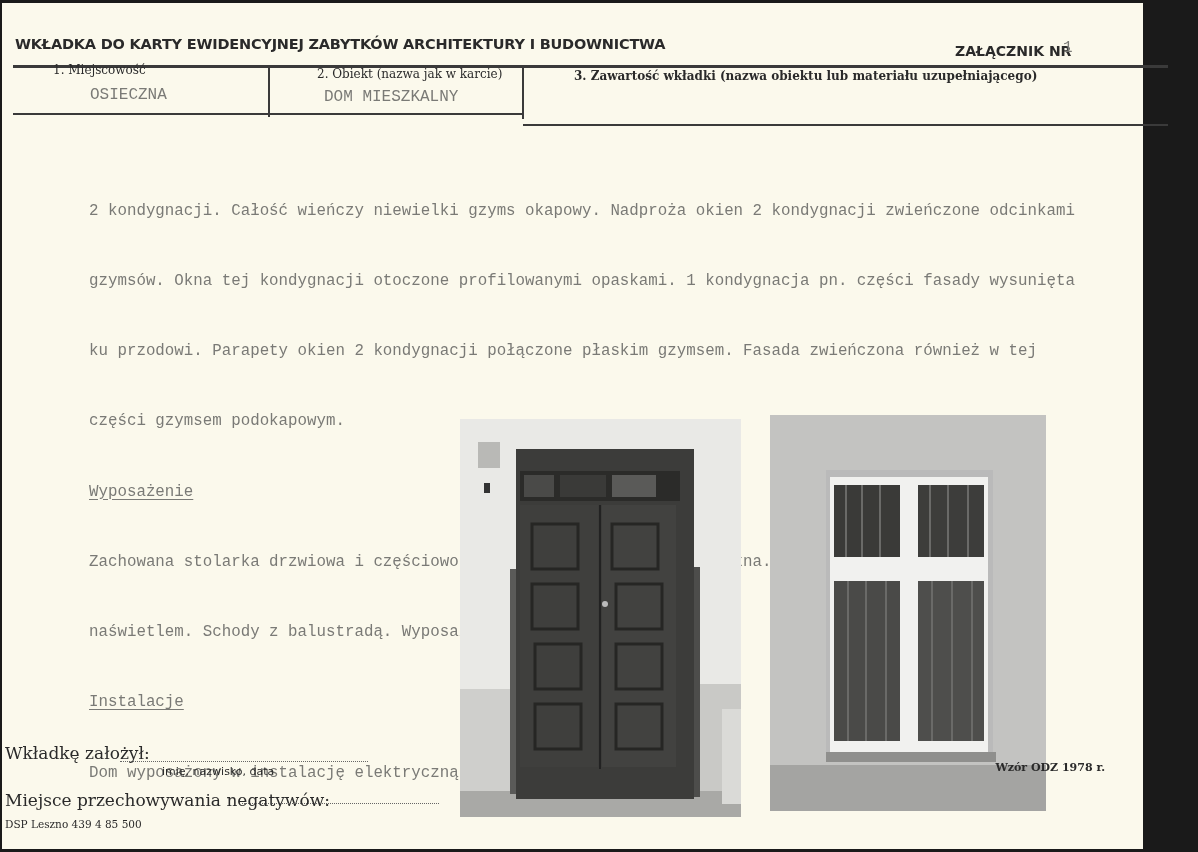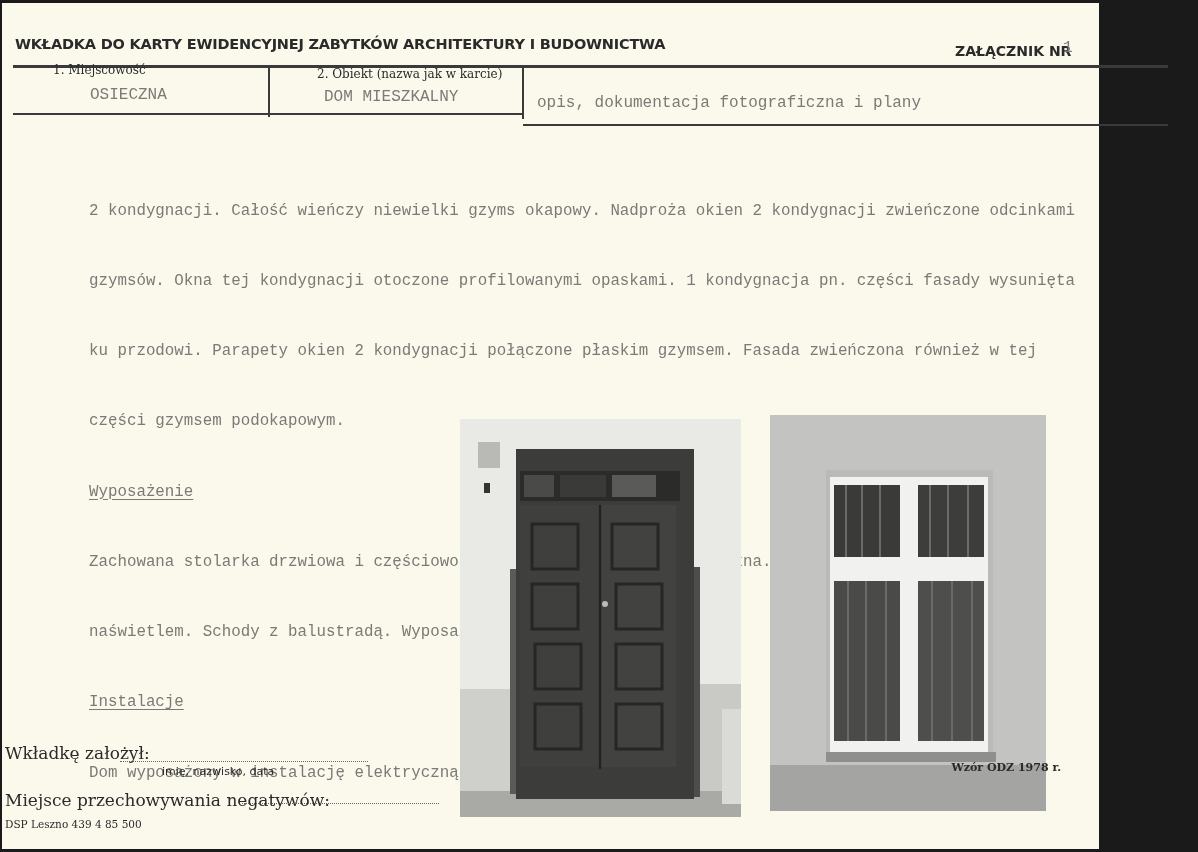--- a/index.html
+++ b/index.html
@@ -4,20 +4,21 @@
 <style>
   html, body { margin:0; padding:0; }
   body {
     width:1198px; height:852px; position:relative; overflow:hidden;
     background:#1a1a1a;
     font-family:"DejaVu Serif", serif;
   }
   .sheet {
     position:absolute; left:2px; top:3px; width:1097px; height:846px;
     background:#fbf9ec;
+    padding-left:44px;
   }
   .title {
     position:absolute; left:13px; top:33px;
     font-family:"DejaVu Sans", sans-serif; font-weight:bold; font-size:14.5px;
     color:#2a2a2a; letter-spacing:-0.2px; white-space:nowrap;
   }
   .annex-label {
     position:absolute; left:953px; top:40px;
     font-family:"DejaVu Sans", sans-serif; font-weight:bold; font-size:14px; color:#2a2a2a;
   }
@@ -57,24 +58,24 @@
   <div class="title">WKŁADKA DO KARTY EWIDENCYJNEJ ZABYTKÓW ARCHITEKTURY I BUDOWNICTWA</div>
   <div class="annex-label">ZAŁĄCZNIK NR</div>
   <div class="annex-num typed">1</div>
 
   <div class="rule" style="left:11px; top:62px; width:1155px; height:2.5px;"></div>
 
   <div class="field-label" style="left:10px; top:60px;">1. Miejscowość</div>
   <div class="vrule" style="left:266px; top:64px; height:50px;"></div>
   <div class="field-label" style="left:274px; top:64px;">2. Obiekt (nazwa jak w karcie)</div>
   <div class="vrule" style="left:520px; top:64px; height:52px;"></div>
+  <div class="field-label b" style="left:531px; top:66px;">3. Zawartość wkładki (nazwa obiektu lub materiału uzupełniającego)</div>
 
   <div class="field-val typed" style="left:88px; top:83px;">OSIECZNA</div>
   <div class="field-val typed" style="left:282px; top:85px;margin-left:40px;">DOM MIESZKALNY</div>
-  <div class="field-val typed" style="left:535px; top:91px;">opis, dokumentacja fotograficzna i plany</div>
 
   <div class="rule" style="left:11px; top:110px; width:510px; height:1.5px;"></div>
   <div class="rule" style="left:521px; top:121px; width:645px; height:1.8px;"></div>
 
   <div class="body-text typed">
     <div>2 kondygnacji. Całość wieńczy niewielki gzyms okapowy. Nadproża okien 2 kondygnacji zwieńczone odcinkami</div>
     <div>gzymsów. Okna tej kondygnacji otoczone profilowanymi opaskami. 1 kondygnacja pn. części fasady wysunięta</div>
     <div>ku przodowi. Parapety okien 2 kondygnacji połączone płaskim gzymsem. Fasada zwieńczona również w tej</div>
     <div>części gzymsem podokapowym.</div>
     <div class="h">Wyposażenie</div>

